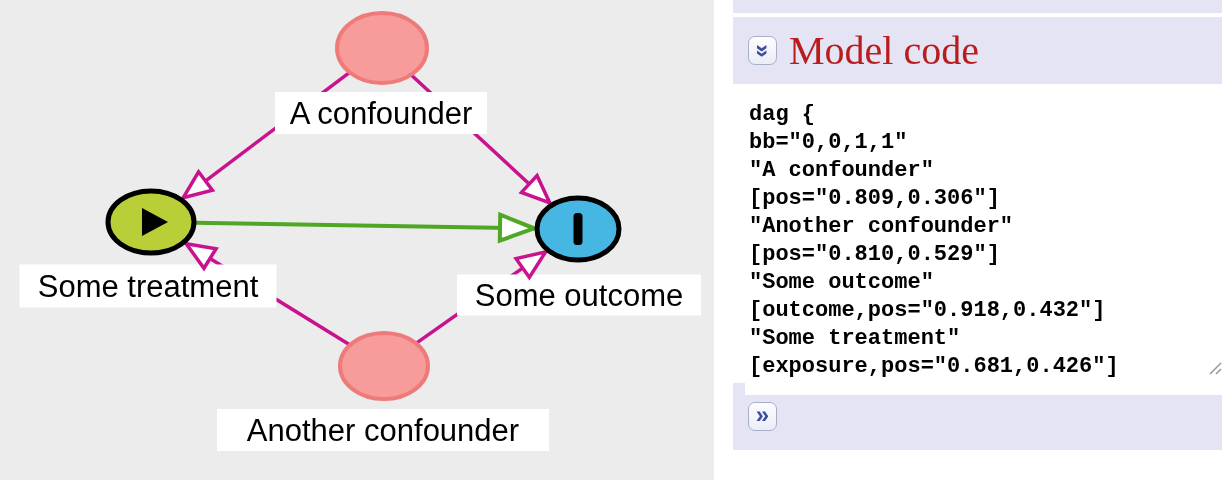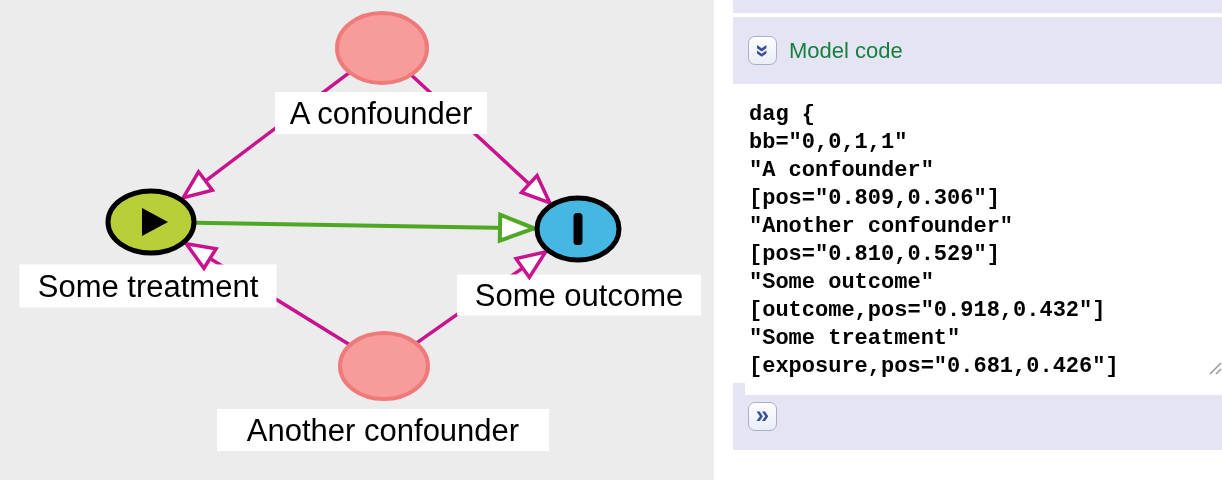--- a/index.html
+++ b/index.html
@@ -4,21 +4,21 @@
 <style>
   html,body{margin:0;padding:0;background:#fff;}
   .app{display:flex;width:1222px;height:480px;overflow:hidden;font-family:"Liberation Sans",sans-serif;}
   .canvas{width:714px;height:480px;background:#ececec;position:relative;flex:none;}
   .canvas svg{display:block;}
   .canvas svg text{font-family:"Liberation Sans",sans-serif;font-size:31px;fill:#000;}
   .gutter{width:19px;background:#ffffff;flex:none;}
   .panel{flex:1;background:#ffffff;display:flex;flex-direction:column;}
   .top-strip{height:13px;background:#e4e4f5;margin-bottom:4px;}
   .section-header{height:67px;background:#e4e4f5;display:flex;align-items:center;gap:12px;padding-left:15px;flex:none;cursor:pointer;}
-  .section-title{font-size:22px;color:#15803d;}
+  .section-title{font-size:40px;color:#b91c1c;font-family:Liberation Serif, serif;}
   .disclosure{width:29px;height:29px;border:1px solid #a8b0c8;border-radius:7px;
     background:linear-gradient(#fdfdfe,#e9edf6);display:flex;align-items:center;justify-content:center;
     color:#3b4fa0;font-weight:bold;font-size:24px;line-height:1;box-sizing:border-box;flex:none;}
   .chev{display:block;transform:translateY(-2px);}
   .chev.down{transform:rotate(90deg) translateY(0px);}
   .code-wrap{height:299px;position:relative;background:#fff;flex:none;}
   textarea.code{width:100%;height:100%;box-sizing:border-box;border:none;outline:none;resize:none;
     padding:5px 0 18px 4px;margin:12px;background:#fff;color:#000;overflow:hidden;
     font-family:"Liberation Mono",monospace;font-weight:bold;font-size:22px;line-height:28px;white-space:pre;}
   .grip{position:absolute;right:0;bottom:8px;width:15px;height:15px;}

